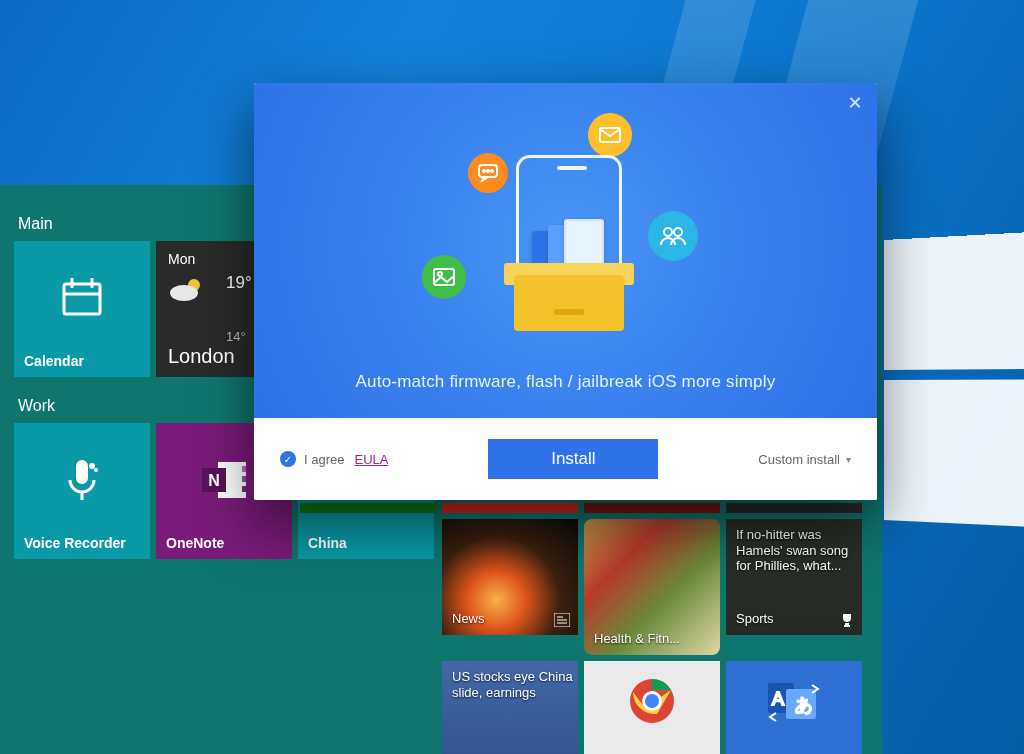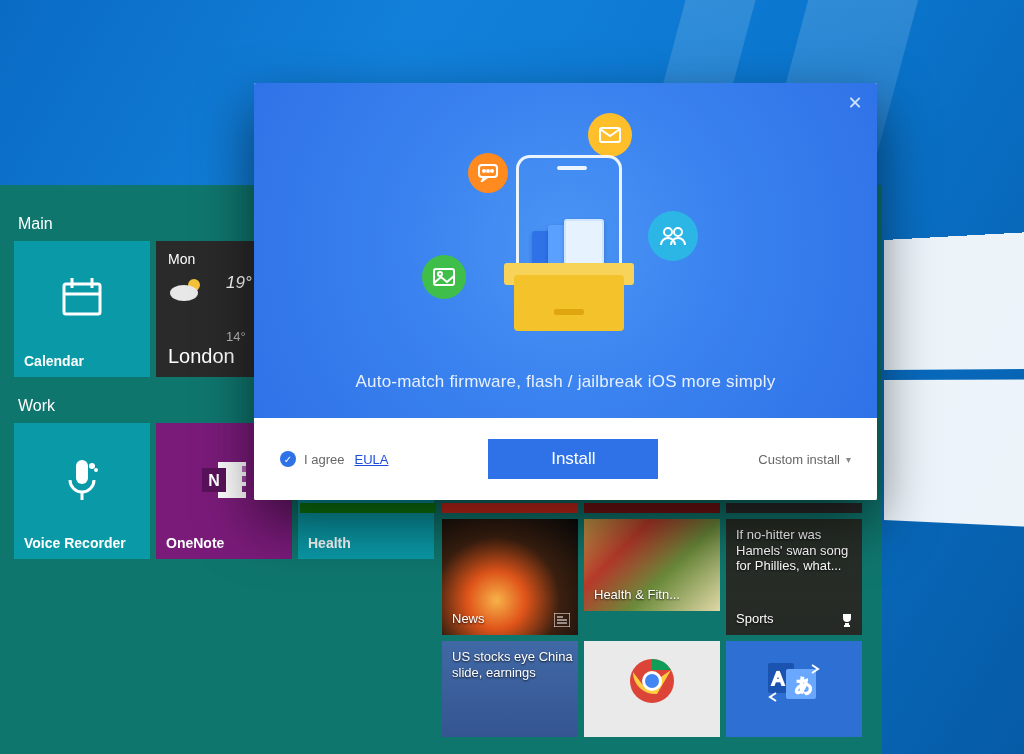--- a/index.html
+++ b/index.html
@@ -108,21 +108,21 @@
   .card.c2{ left:16px; top:8px;  background:#5aa0ff; }
   .card.c3{ left:32px; top:2px;  background:#e7f2ff; border:2px solid #d0e3ff; }
 
   .inst-bot {
     height: 82px; background:#fff; position:relative;
     display:flex; align-items:center; justify-content:space-between;
     padding: 0 26px;
   }
   .agree { display:flex; align-items:center; gap:8px; color:#666; font-size:13px; }
   .chk { width:16px; height:16px; border-radius:50%; background:#2f72e8; display:flex; align-items:center; justify-content:center; color:#fff; font-size:10px; }
-  .eula { color:#1d4ed8; text-decoration:underline; margin-left:2px; cursor:pointer;text-align:center; }
+  .eula { color:#a21caf; text-decoration:underline; margin-left:2px; cursor:pointer;text-align:center; }
   .install-btn {
     width:170px; height:40px; background:#2f72e8; color:#fff; font-size:17px;
     display:flex; align-items:center; justify-content:center; cursor:pointer;
   }
   .custom { color:#666; font-size:13px; display:flex; align-items:center; gap:6px; cursor:pointer; }
   .chev { font-size:10px; color:#888; }
 
   svg { display:block; }
 </style>
 </head>
@@ -157,21 +157,21 @@
     <div class="tile medium bg-dark">
       <div class="weather-content">
         <div class="day">Mon</div>
         <span style="position:absolute;left:0;top:24px;">
           <svg width="40" height="30" viewBox="0 0 40 30">
               <circle cx="26" cy="10" r="6" fill="#f4c23a"></circle>
               <ellipse cx="16" cy="18" rx="14" ry="8" fill="#e8e8e8"></ellipse>
             </svg>
         </span>
         <div class="temps">
-          <div style="font-size:17px;font-style:italic;">19°</div>
+          <div style="font-size:17px;">19°</div>
           <div style="font-size:13px;color:#bbb;margin-top:36px;">14°</div>
         </div>
         <div class="city">London</div>
       </div>
     </div>
 
     <div class="tile medium bg-teal">
       <span class="icon">
         <svg width="52" height="38" viewBox="0 0 52 38" fill="#fff">
             <rect x="2" y="2" width="48" height="34" rx="2" fill="#fff"></rect>
@@ -225,21 +225,21 @@
             <path d="M6 14h32v24H6z"></path>
             <path d="M14 14V8a8 8 0 0 1 16 0v6" stroke="#fff" stroke-width="3" fill="none"></path>
             <g fill="#0a9aa7">
               <rect x="14" y="20" width="6" height="6"></rect>
               <rect x="22" y="20" width="6" height="6"></rect>
               <rect x="14" y="28" width="6" height="6"></rect>
               <rect x="22" y="28" width="6" height="6"></rect>
             </g>
           </svg>
       </span>
-      <span class="label">Health</span>
+      <span class="label">China</span>
     </div>
   </div>
 
   <div style="position:absolute; left:300px; top:318px;">
     <div class="tiles">
       <div class="tile medium bg-green" style="height:10px;"></div>
       <div class="tile medium bg-red" style="height:10px;"></div>
       <div class="tile medium bg-redd" style="height:10px;"></div>
       <div class="tile medium bg-dark" style="height:10px;"></div>
     </div>
@@ -250,21 +250,21 @@
         <span class="news-caption">News</span>
         <span class="corner-ic">
             <svg width="16" height="14" viewBox="0 0 16 14" fill="#fff">
               <rect x="0" y="0" width="16" height="14" rx="1" fill="none" stroke="#fff"></rect>
               <line x1="3" y1="4" x2="9" y2="4" stroke="#fff"></line>
               <line x1="3" y1="7" x2="13" y2="7" stroke="#fff"></line>
               <line x1="3" y1="10" x2="13" y2="10" stroke="#fff"></line>
             </svg>
           </span>
       </div>
-      <div class="tile medium" style="height:92px;">
+      <div class="tile medium" style="height:136px;border-radius:8px;">
         <div class="tile-img market"></div>
         <span class="news-caption">Health &amp; Fitn...</span>
       </div>
       <div class="tile medium bg-dark" style="height:116px;">
         <div class="tile-img stadium" style="opacity:.15"></div>
         <span class="news-caption top">If no-hitter was Hamels' swan song for Phillies, what...</span>
         <span class="news-caption">Sports</span>
         <span class="corner-ic">
             <svg width="14" height="14" viewBox="0 0 14 14" fill="#fff">
               <path d="M3 1h8v4a4 4 0 0 1-8 0zM5 10h4v2H5zM4 12h6v2H4z"></path>

